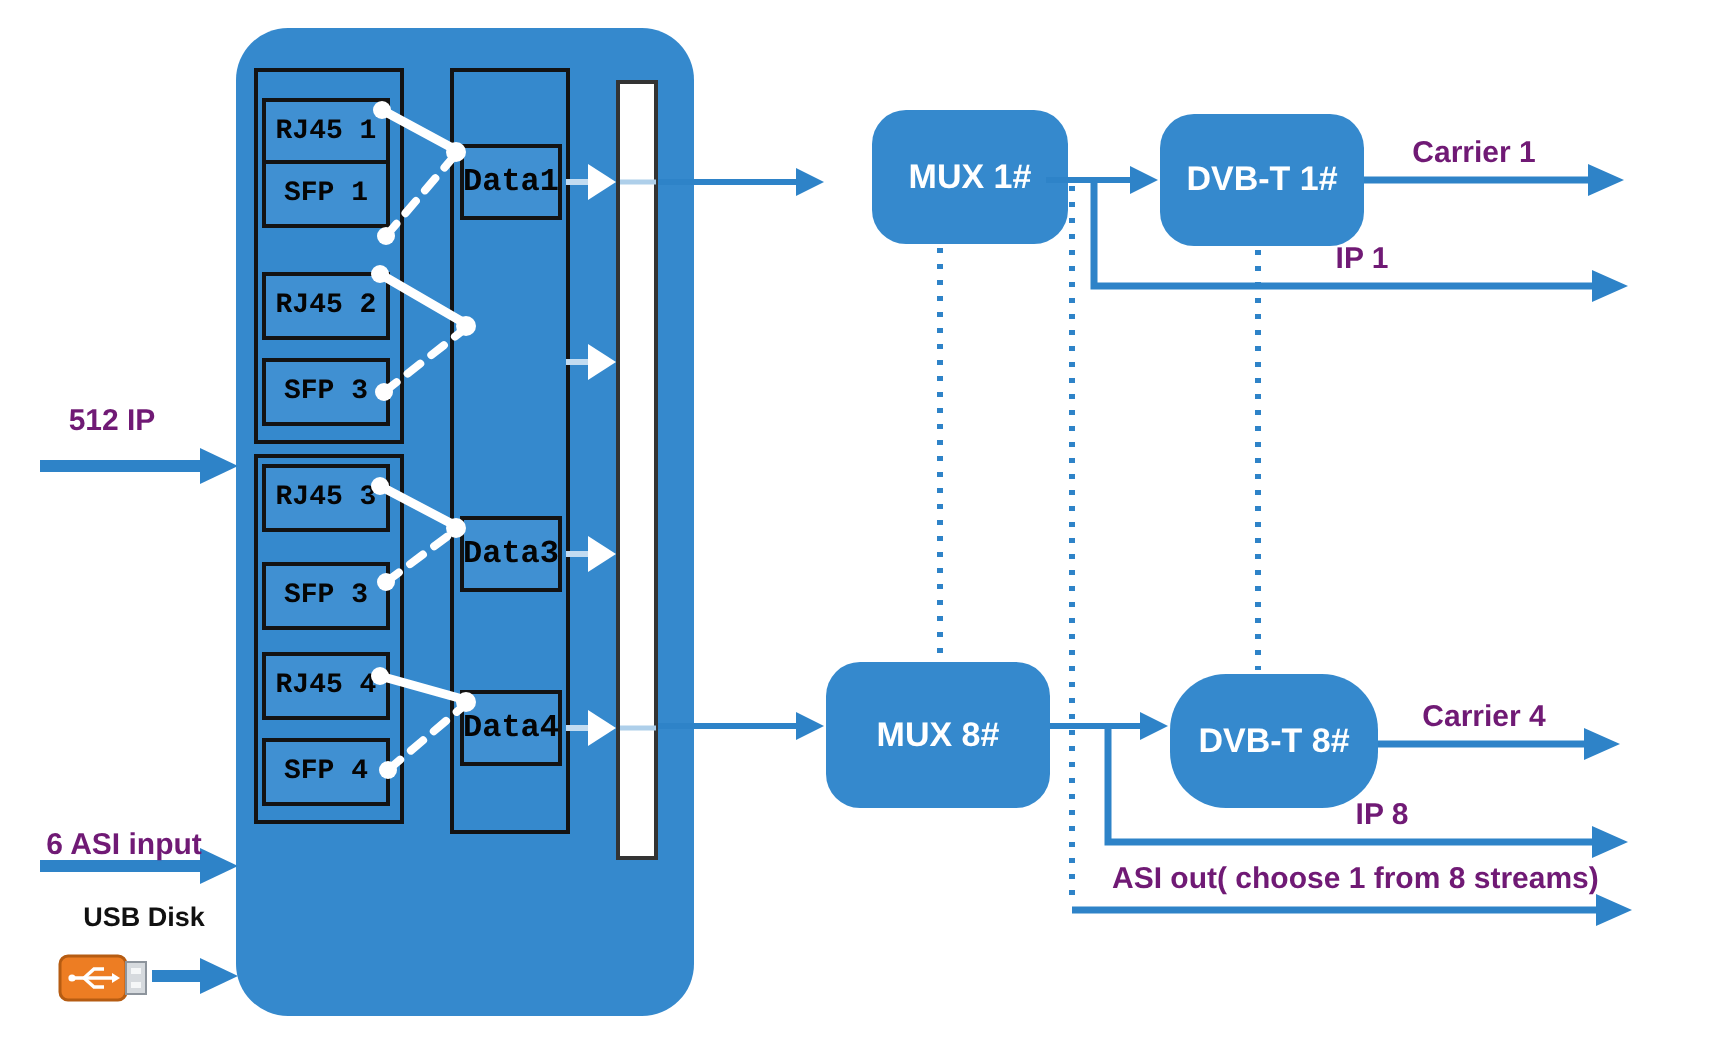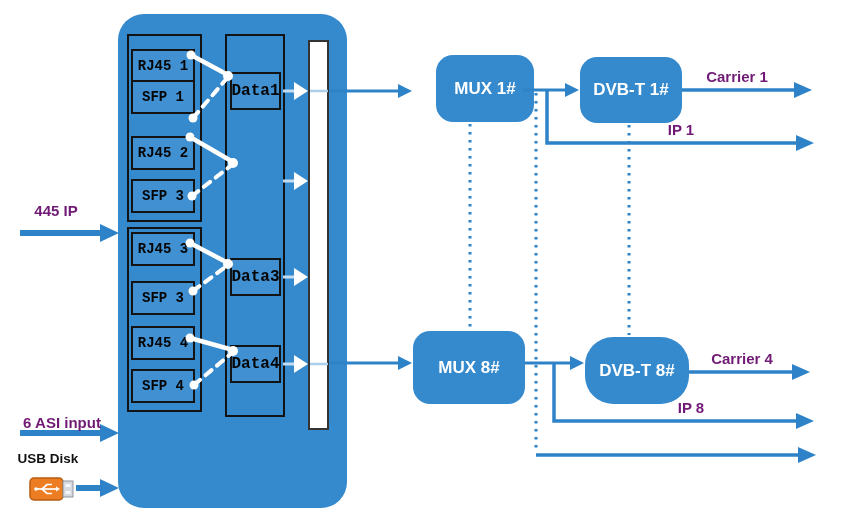--- a/index.html
+++ b/index.html
@@ -200,21 +200,22 @@
     <rect x="36.5" y="15" width="5" height="3" fill="#f5f7f8"></rect>
     <g stroke="#ffffff" stroke-width="1.7" fill="none">
       <circle cx="7" cy="13" r="1.8" fill="#ffffff" stroke="none"></circle>
       <path d="M7,13 H28"></path>
       <path d="M13,13 L18,8.5 H23"></path>
       <path d="M13,13 L18,17.5 H23"></path>
     </g>
     <polygon points="31,13 27,10.5 27,15.5" fill="#ffffff"></polygon>
   </svg>
 
-  <div class="abs lbl lbl-center" style="left:20px;top:202px;width:72px">445 IP</div>
+  <div class="abs lbl lbl-center" style="left:20px;top:202px;width:72px">512 IP</div>
   <div class="abs lbl lbl-center" style="left:14px;top:414px;width:96px">6 ASI input</div>
-  <div class="abs usb-lbl lbl-center" style="left:16px;top:451px;width:64px;text-align:center">USB Disk</div>
+  <div class="abs usb-lbl lbl-center" style="left:40px;top:451px;width:64px;text-align:center">USB Disk</div>
   <div class="abs lbl lbl-center" style="left:696px;top:68px;width:82px">Carrier 1</div>
   <div class="abs lbl lbl-center" style="left:650px;top:121px;width:62px">IP 1</div>
   <div class="abs lbl lbl-center" style="left:700px;top:350px;width:84px">Carrier 4</div>
   <div class="abs lbl lbl-center" style="left:660px;top:399px;width:62px">IP 8</div>
+  <div class="abs lbl" style="left:556px;top:431px">ASI out( choose 1 from 8 streams)</div>
 
 </div>
 
 </body></html>

